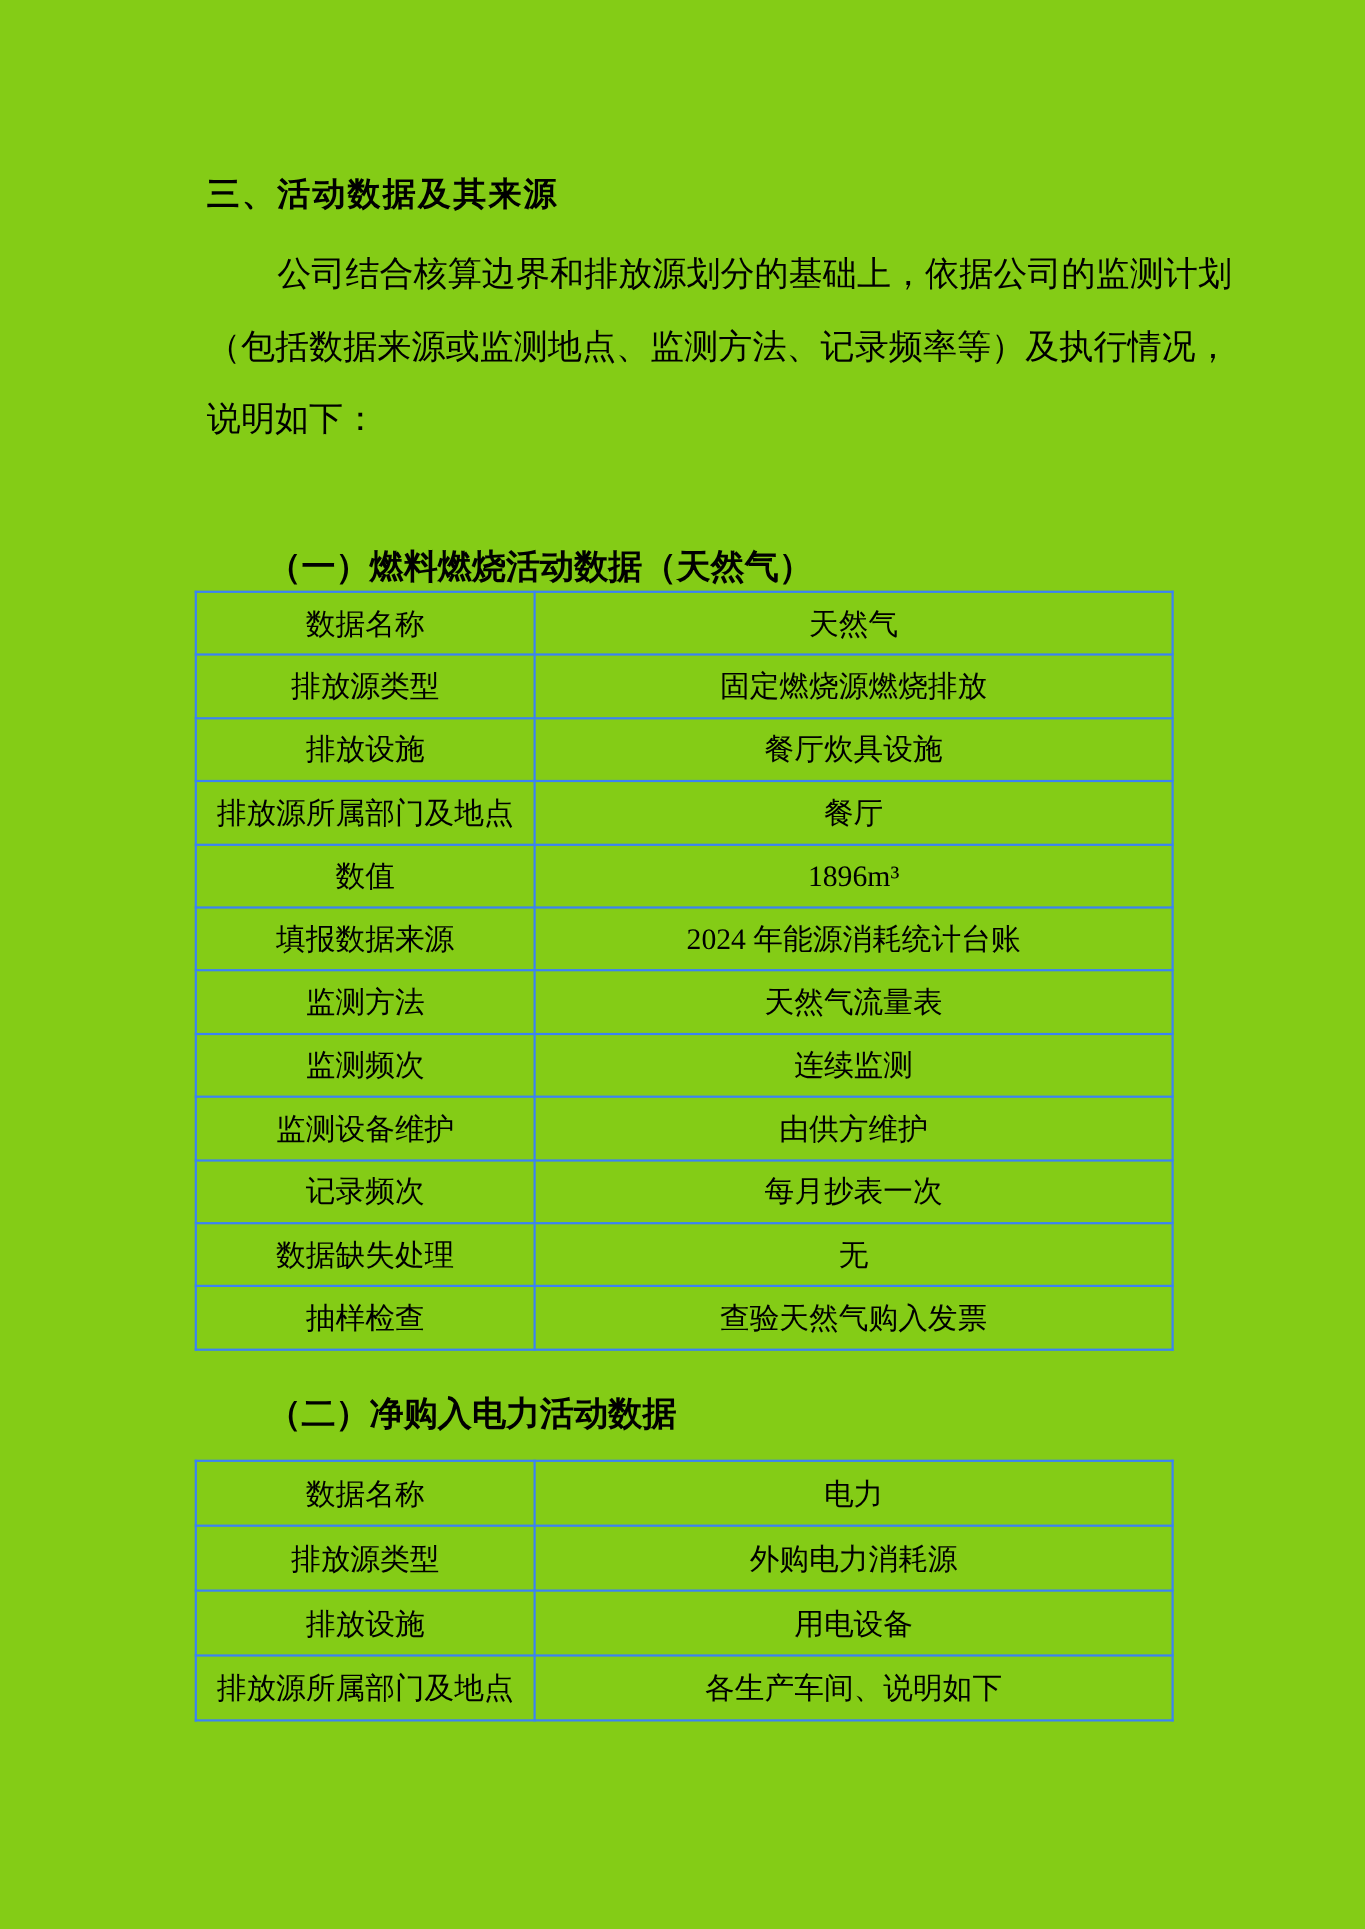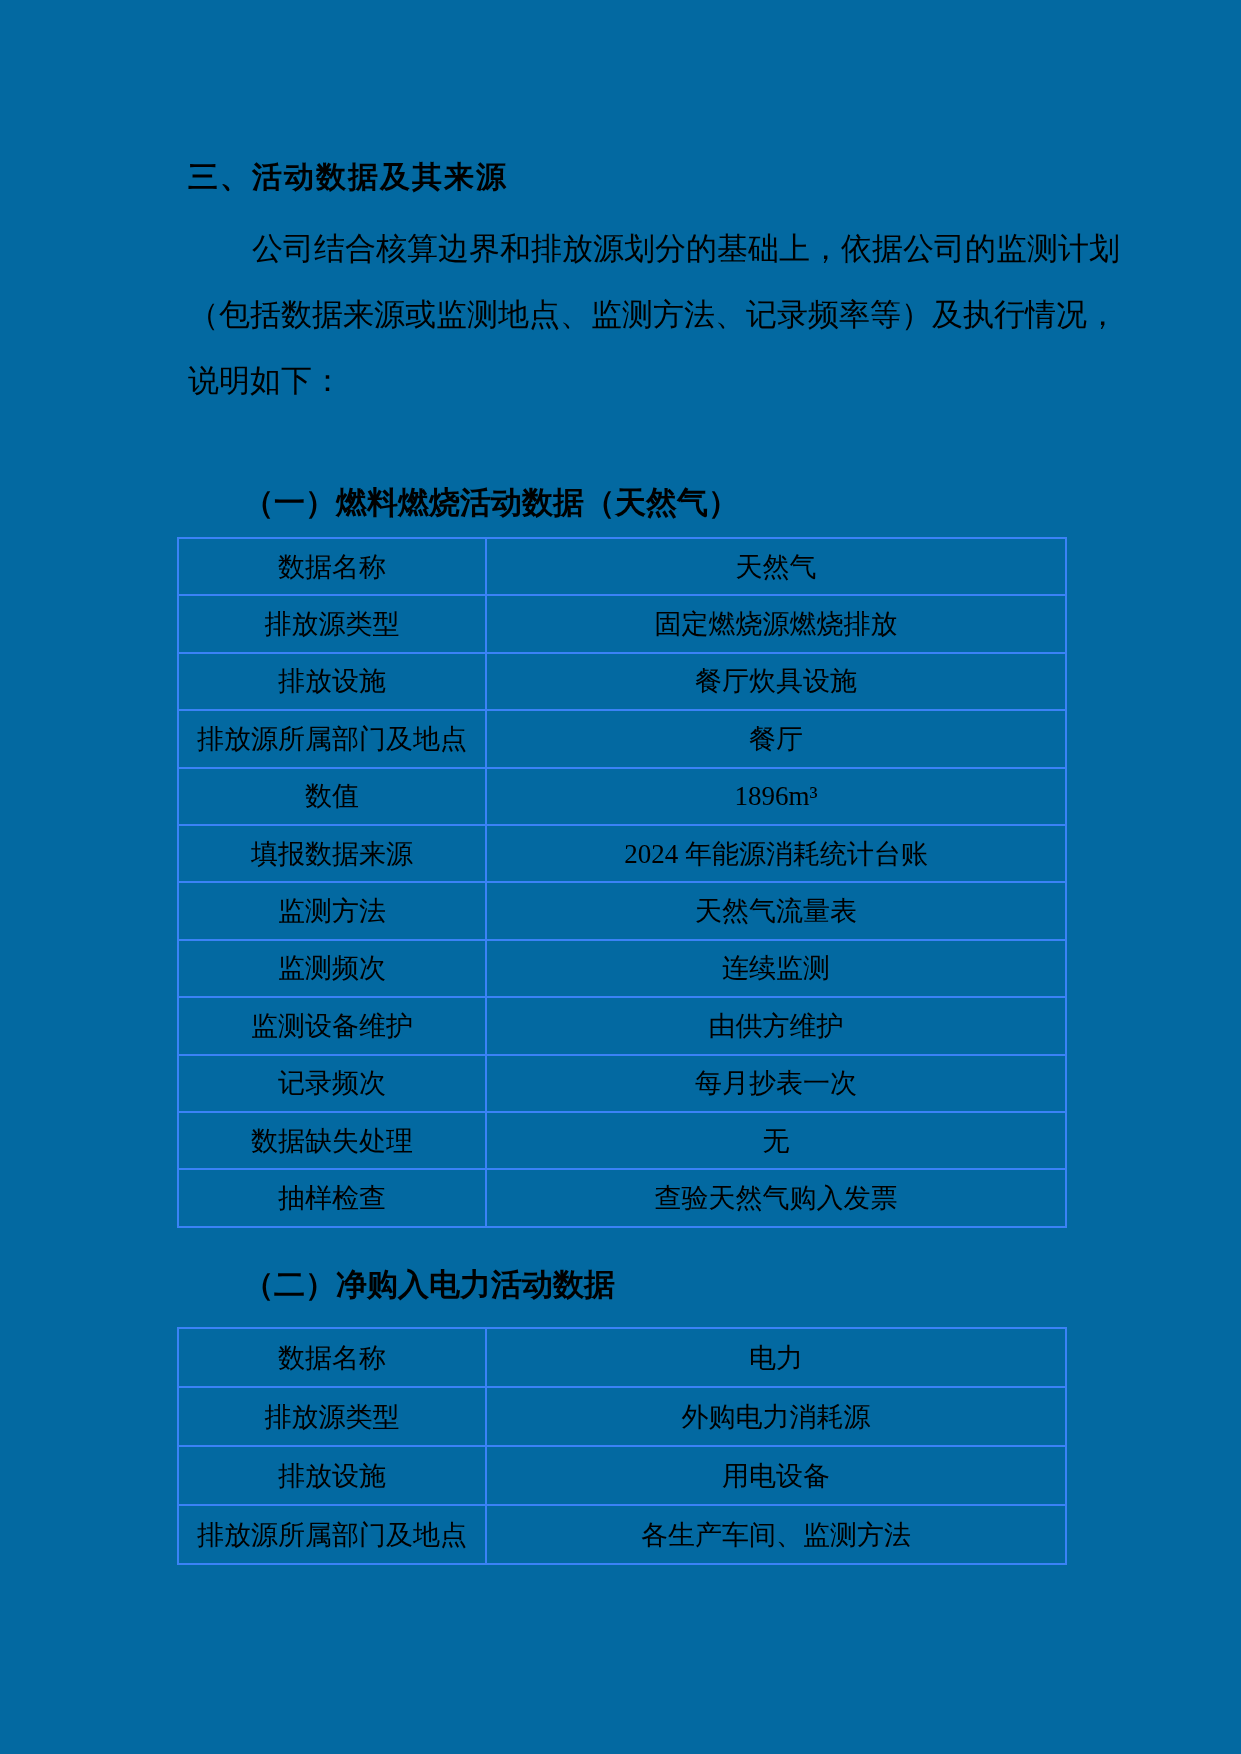--- a/index.html
+++ b/index.html
@@ -4,21 +4,21 @@
 <style>
   html, body {
     margin: 0;
     padding: 0;
     background: #ffffff;
   }
   .page {
     position: relative;
     width: 1241px;
     height: 1754px;
-    background: #0369a1;
+    background: #84cc16;
     color: #000000;
     font-family: "Liberation Serif", "DejaVu Serif", serif;
     overflow: hidden;
   }
   .doc-heading {
     position: absolute;
     left: 188px;
     top: 160px;
     font-family: "Liberation Sans", "DejaVu Sans", sans-serif;
     font-size: 30px;
@@ -52,21 +52,21 @@
   }
   .sub-heading {
     position: absolute;
     left: 243px;
     font-size: 31px;
     font-weight: bold;
     line-height: 1.1;
     white-space: nowrap;
     font-family: "Liberation Serif", "DejaVu Serif", serif;
   }
-  .sub-heading.s1 { top: 486px; }
+  .sub-heading.s1 { top: 498px; }
   .sub-heading.s2 { top: 1268px; }
   table.doc-table {
     position: absolute;
     left: 177px;
     width: 888px;
     border-collapse: collapse;
     table-layout: fixed;
   }
   table.doc-table.t1 { top: 537px; }
   table.doc-table.t2 { top: 1327px; }
@@ -170,18 +170,18 @@
       <tr>
         <td>排放源类型</td>
         <td>外购电力消耗源</td>
       </tr>
       <tr>
         <td>排放设施</td>
         <td>用电设备</td>
       </tr>
       <tr>
         <td>排放源所属部门及地点</td>
-        <td>各生产车间、监测方法</td>
+        <td>各生产车间、说明如下</td>
       </tr>
     </tbody>
   </table>
 
 </div>
 
 </body></html>

